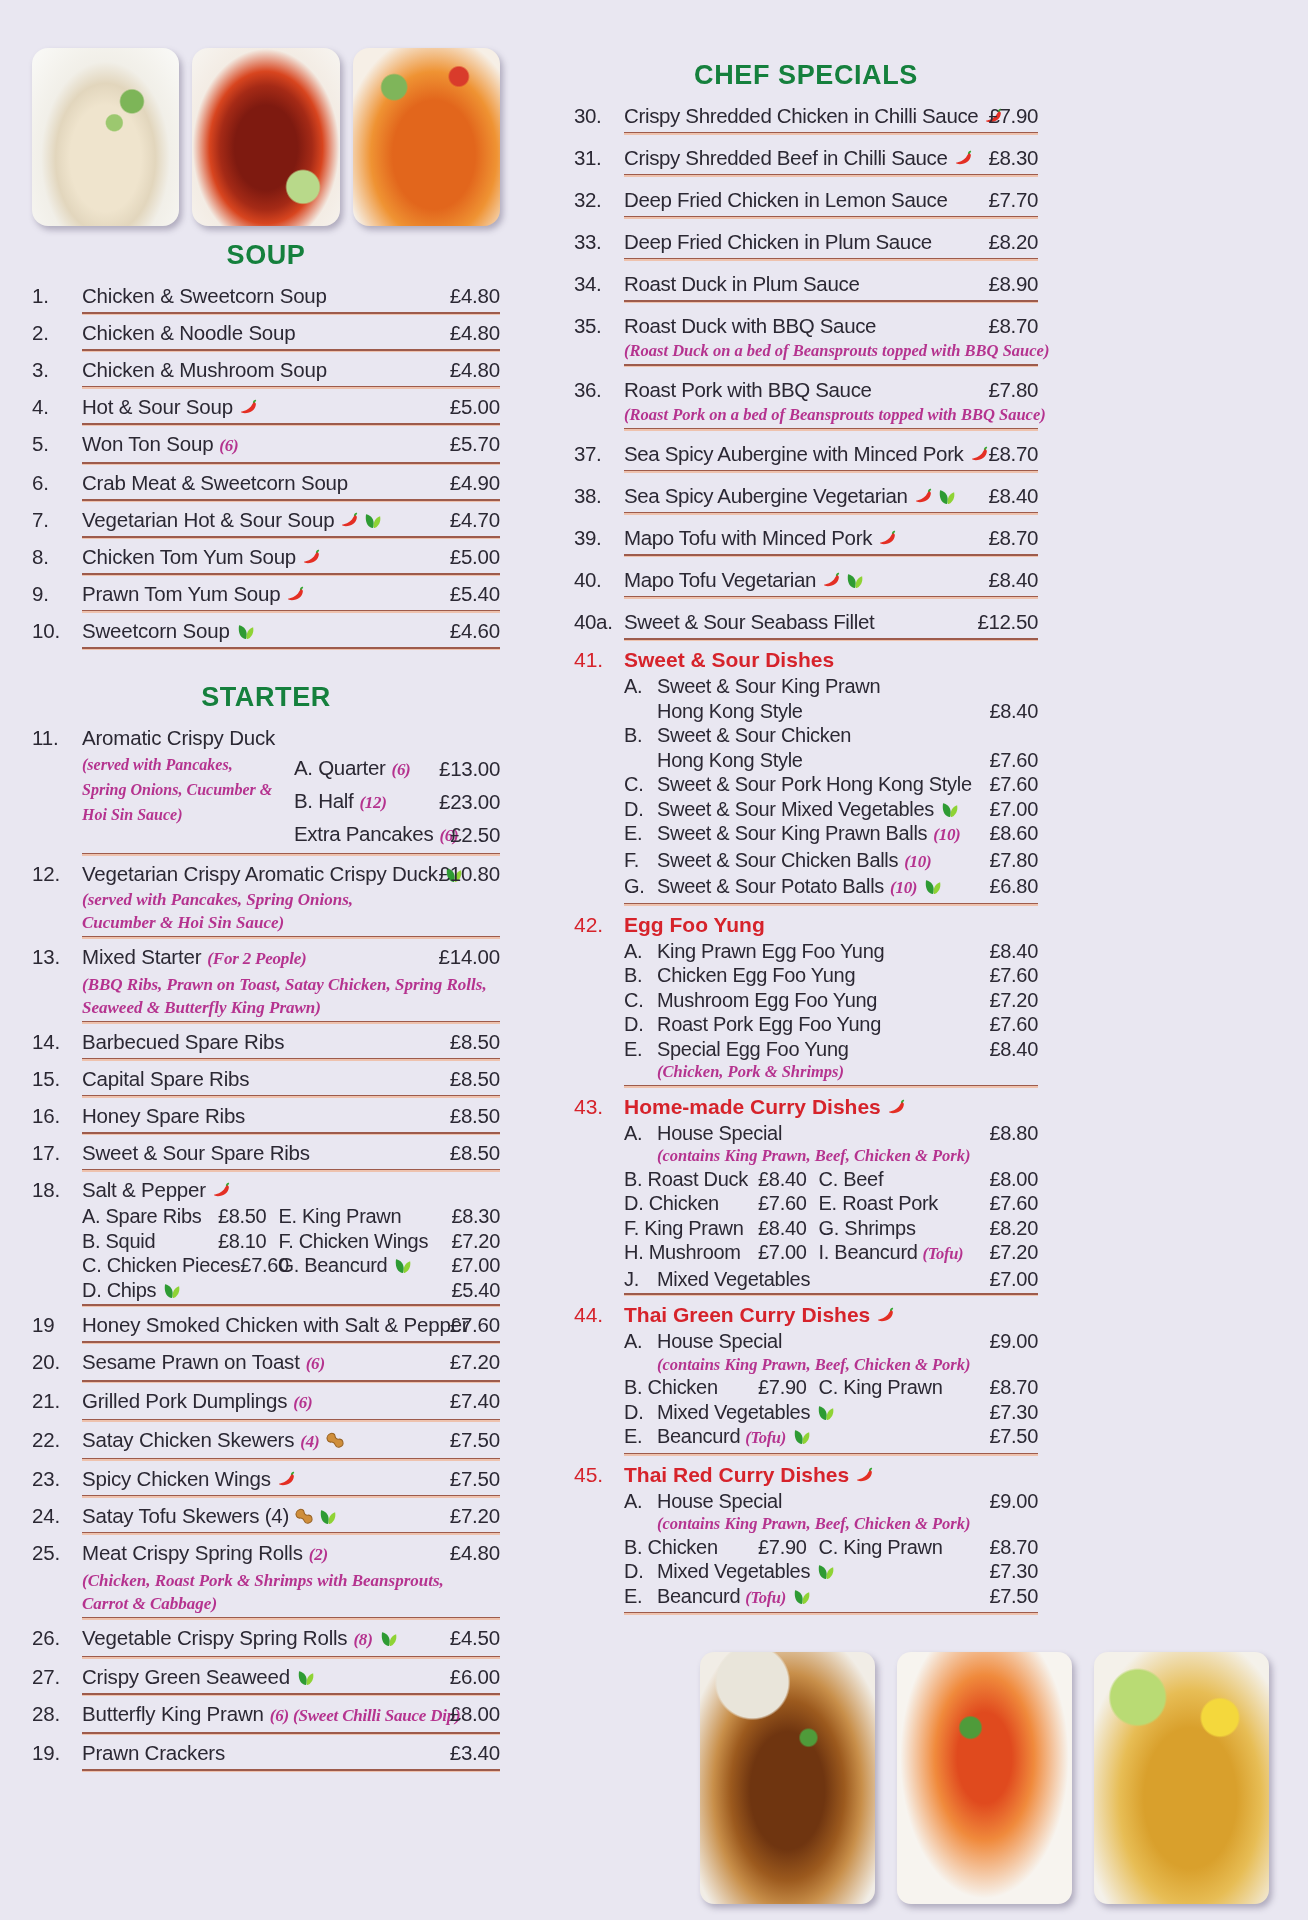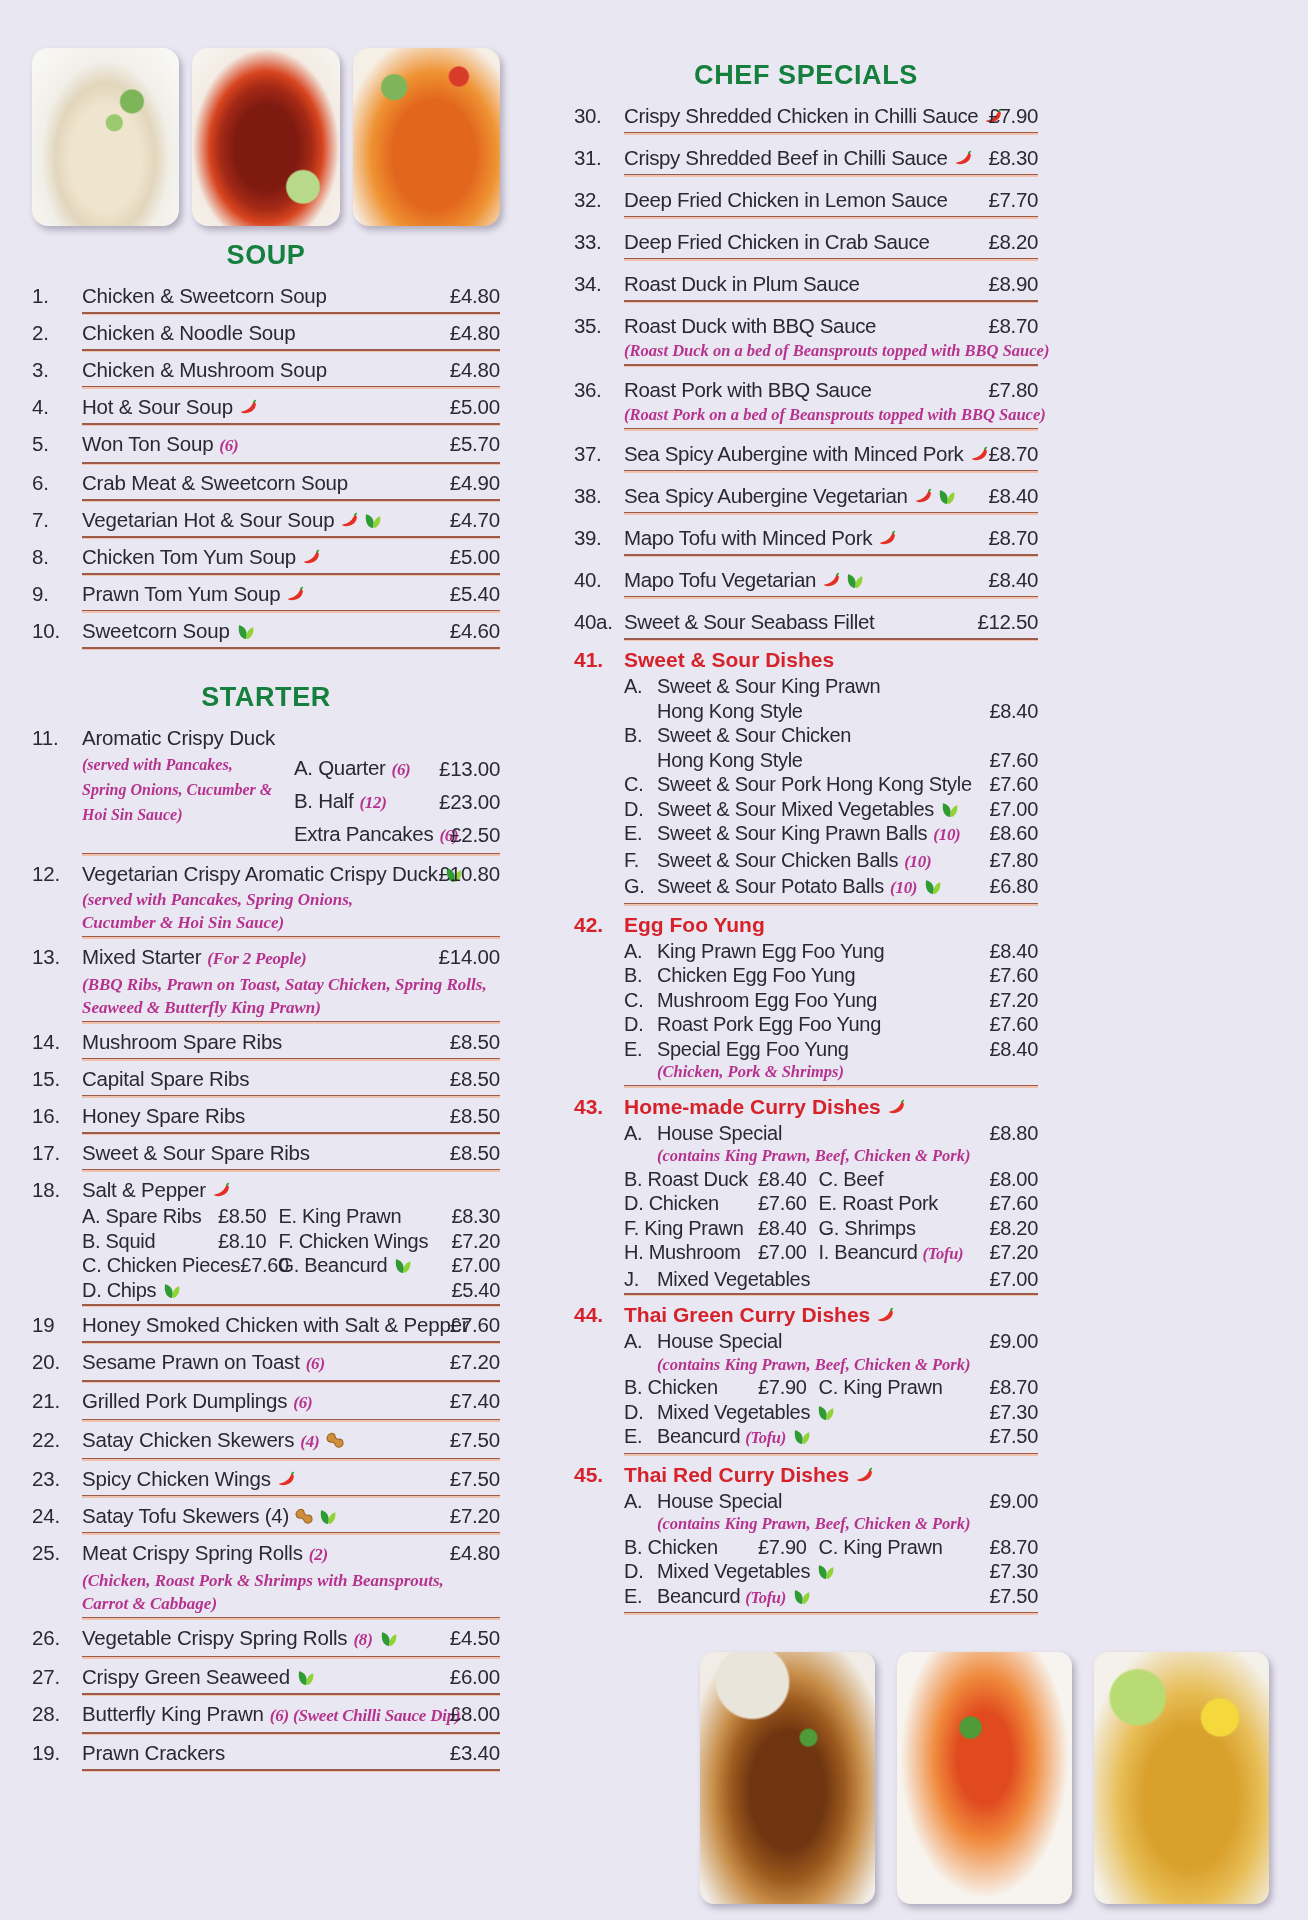--- a/index.html
+++ b/index.html
@@ -81,21 +81,21 @@
   .pcell{display:flex;align-items:baseline;min-width:0;}
   .pl{flex:none;width:47%;}
   .pl .cprice{margin-left:auto;padding-right:12px;}
   .pr{flex:1;}
   .pr .cprice{margin-left:auto;}
   .cprice{flex:none;}
 
   
   .grphead{display:flex;align-items:baseline;font-size:21px;line-height:26px;
            padding:3px 0 1px;white-space:nowrap;}
-  .grphead .num{color:#d6232b;font-weight:bold;}
+  .grphead .num{color:#d6232b;font-weight:normal;}
   .grpname{color:#d6232b;font-weight:bold;flex:1;}
   .entries{margin-left:50px;}
   .erow{display:flex;align-items:baseline;font-size:20px;line-height:24.5px;
         white-space:nowrap;letter-spacing:-0.3px;}
   .elabel{flex:none;width:33px;}
   .enm{flex:1;min-width:0;}
   .erow .price{margin-left:4px;}
   .edesc{font-size:16.5px;line-height:21.5px;margin-left:33px;white-space:nowrap;}
 
   .right-col .row{font-size:20.5px;letter-spacing:-0.35px;margin-top:8px;}
@@ -263,21 +263,21 @@
           <span class="nm"><span>Mixed Starter</span><span class="pink qty">(For 2 People)</span></span>
           <span class="price">£14.00</span>
         </div>
         <div class="desc pink">(BBQ Ribs, Prawn on Toast, Satay Chicken, Spring Rolls,</div>
         <div class="desc pink">Seaweed &amp; Butterfly King Prawn)</div>
         <div class="divider"></div>
       </div>
       <div class="mi">
         <div class="row">
           <span class="num">14.</span>
-          <span class="nm"><span>Mushroom Spare Ribs</span></span>
+          <span class="nm"><span>Barbecued Spare Ribs</span></span>
           <span class="price">£8.50</span>
         </div>
         <div class="divider"></div>
       </div>
       <div class="mi">
         <div class="row">
           <span class="num">15.</span>
           <span class="nm"><span>Capital Spare Ribs</span></span>
           <span class="price">£8.50</span>
         </div>
@@ -493,21 +493,21 @@
         <div class="row">
           <span class="num">32.</span>
           <span class="nm"><span>Deep Fried Chicken in Lemon Sauce</span></span>
           <span class="price">£7.70</span>
         </div>
         <div class="divider"></div>
       </div>
       <div class="mi">
         <div class="row">
           <span class="num">33.</span>
-          <span class="nm"><span>Deep Fried Chicken in Crab Sauce</span></span>
+          <span class="nm"><span>Deep Fried Chicken in Plum Sauce</span></span>
           <span class="price">£8.20</span>
         </div>
         <div class="divider"></div>
       </div>
       <div class="mi">
         <div class="row">
           <span class="num">34.</span>
           <span class="nm"><span>Roast Duck in Plum Sauce</span></span>
           <span class="price">£8.90</span>
         </div>

